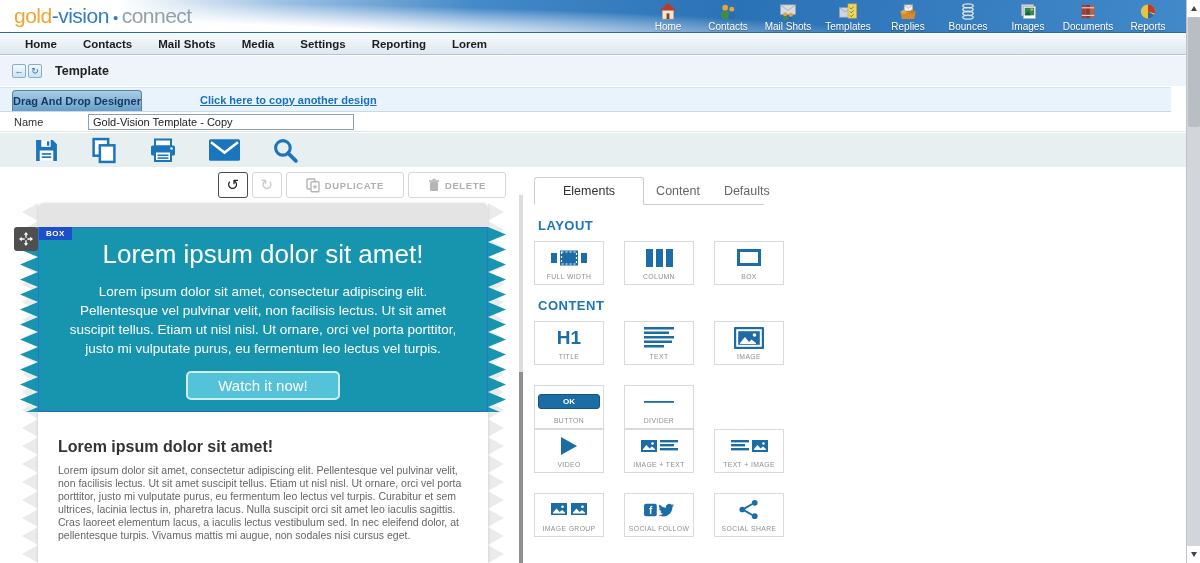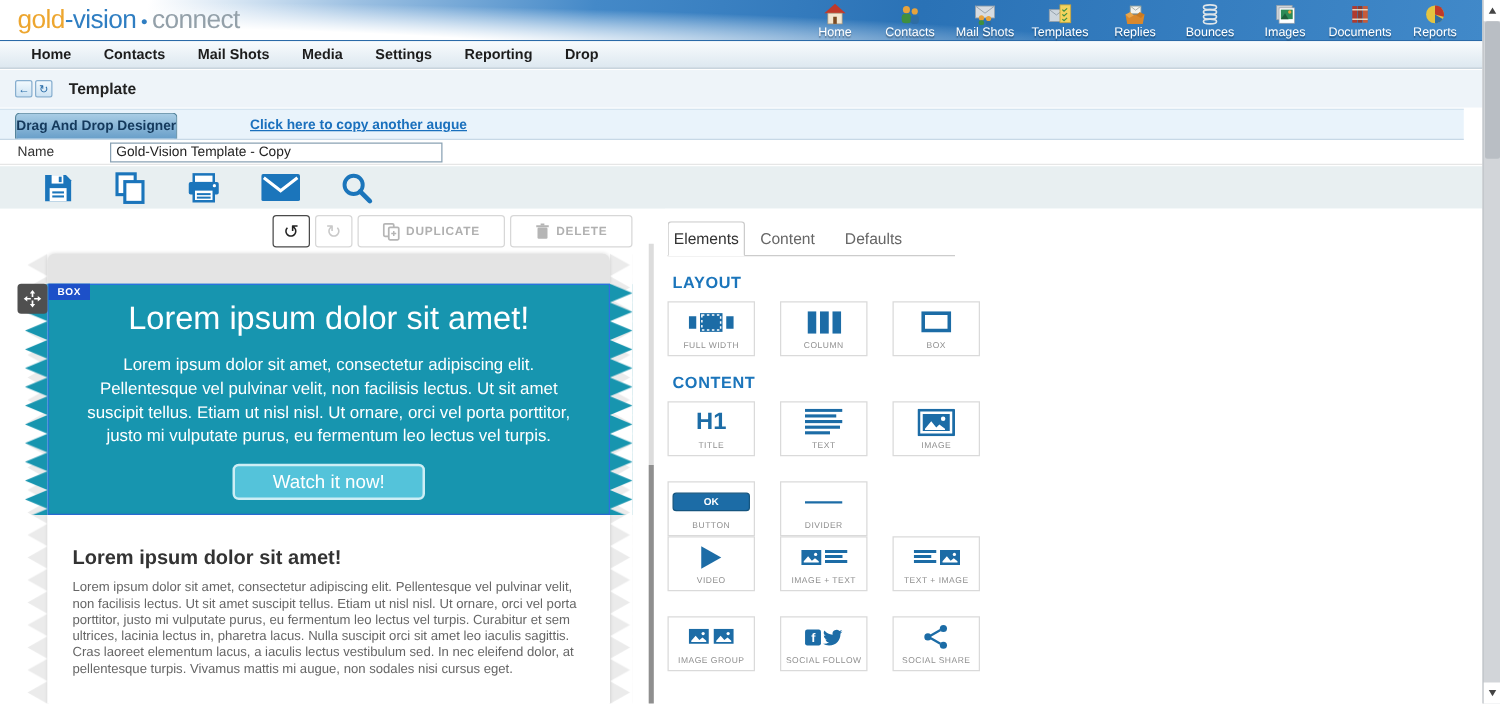--- a/index.html
+++ b/index.html
@@ -85,21 +85,21 @@
   .white-sec h2{font-size:16px;font-weight:700;color:#333}
   .white-sec p{margin-top:8px;font-size:10.5px;line-height:13px;color:#666}
   .canvas-scroll{position:absolute;left:519px;top:28px;width:4px;bottom:0;background:#dcdcdc}
   .canvas-thumb{position:absolute;left:0;top:177px;bottom:0;width:4px;background:#8f8f8f;cursor:pointer}
 
   
   .panel{position:absolute;left:532px;top:0;right:0;bottom:0;background:#fff}
   .tabs{display:flex;align-items:flex-end;height:38px;width:230px;border-bottom:1px solid #ccc;margin-left:2px}
   .tab{padding:6px 12px;font-size:12.5px;color:#666;cursor:pointer}
   .tab.active{background:#fff;border:1px solid #ccc;border-bottom:1px solid #fff;margin-bottom:-1px;
-    border-radius:3px 3px 0 0;padding:6px 4px;color:#333}
+    border-radius:3px 3px 0 0;padding:6px 28px;color:#333}
   .sec-title{margin:13px 0 8px 6px;color:#1b75bb;font-size:13px;font-weight:700;letter-spacing:.5px}
   .grid{display:grid;grid-template-columns:repeat(3,70px);gap:20px;margin-left:2px}
   .card{height:44px;border:1px solid #dadada;background:#fff;display:flex;flex-direction:column;
     align-items:center;padding-bottom:4px;cursor:pointer}
   .card .ic{flex:1;display:flex;align-items:center;justify-content:center}
   .card .lbl{font-size:6.8px;color:#8f8f8f;letter-spacing:.4px;white-space:nowrap}
   .h1-glyph{font-size:19px;font-weight:700;color:#1c6ca6}
   .ok-glyph{background:#1c6ca6;border:1px solid #15557f;color:#fff;font-size:8px;font-weight:700;
     padding:2px 24px;border-radius:3px}
 
@@ -211,32 +211,32 @@
     </div>
   </div>
 
   <div class="menubar">
     <span class="menu-item">Home</span>
     <span class="menu-item">Contacts</span>
     <span class="menu-item">Mail Shots</span>
     <span class="menu-item">Media</span>
     <span class="menu-item">Settings</span>
     <span class="menu-item">Reporting</span>
-    <span class="menu-item">Drop</span>
+    <span class="menu-item">Lorem</span>
   </div>
 
   <div class="page-header">
     <div class="hist-btn" style="left:12px">←</div>
     <div class="hist-btn" style="left:28px">↻</div>
     <div class="page-title">Template</div>
   </div>
 
   <div class="tab-row">
     <div class="designer-tab">Drag And Drop Designer</div>
-    <a class="copy-link">Click here to copy another augue</a>
+    <a class="copy-link">Click here to copy another design</a>
   </div>
 
   <div class="name-row">
     <span class="name-label">Name</span>
     <input class="name-input" type="text" value="Gold-Vision Template - Copy" style="">
   </div>
 
   <div class="toolbar">
     <span class="tool-btn">
       <svg width="25" height="25" viewBox="0 0 24 24">

